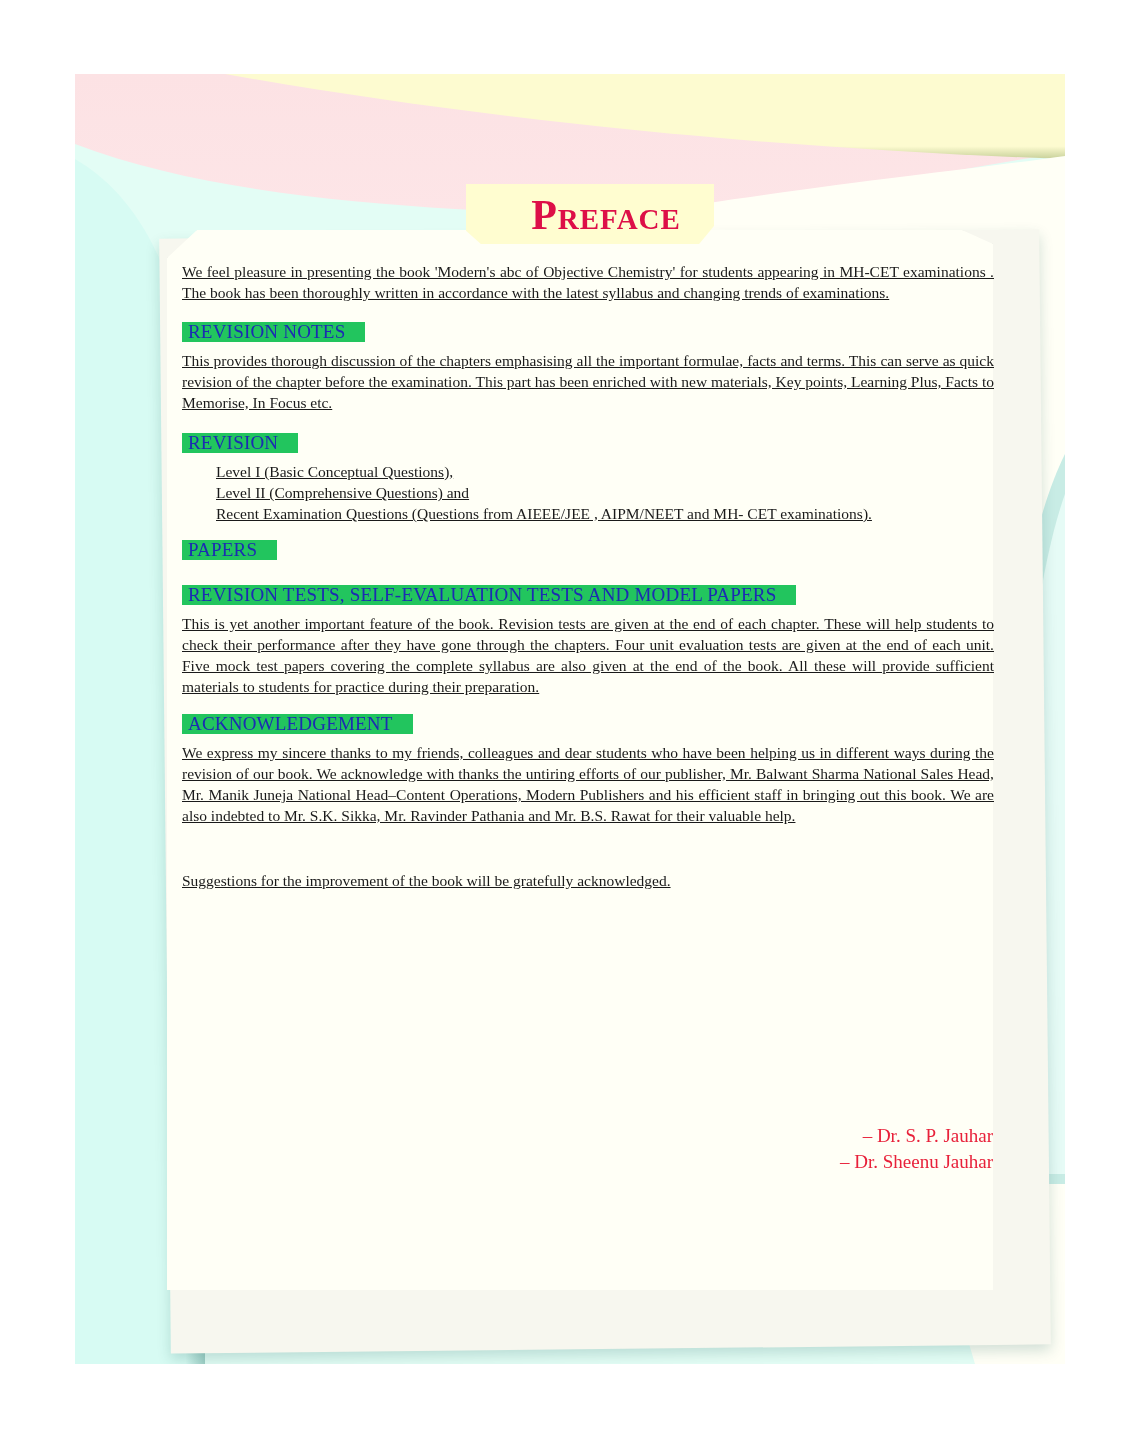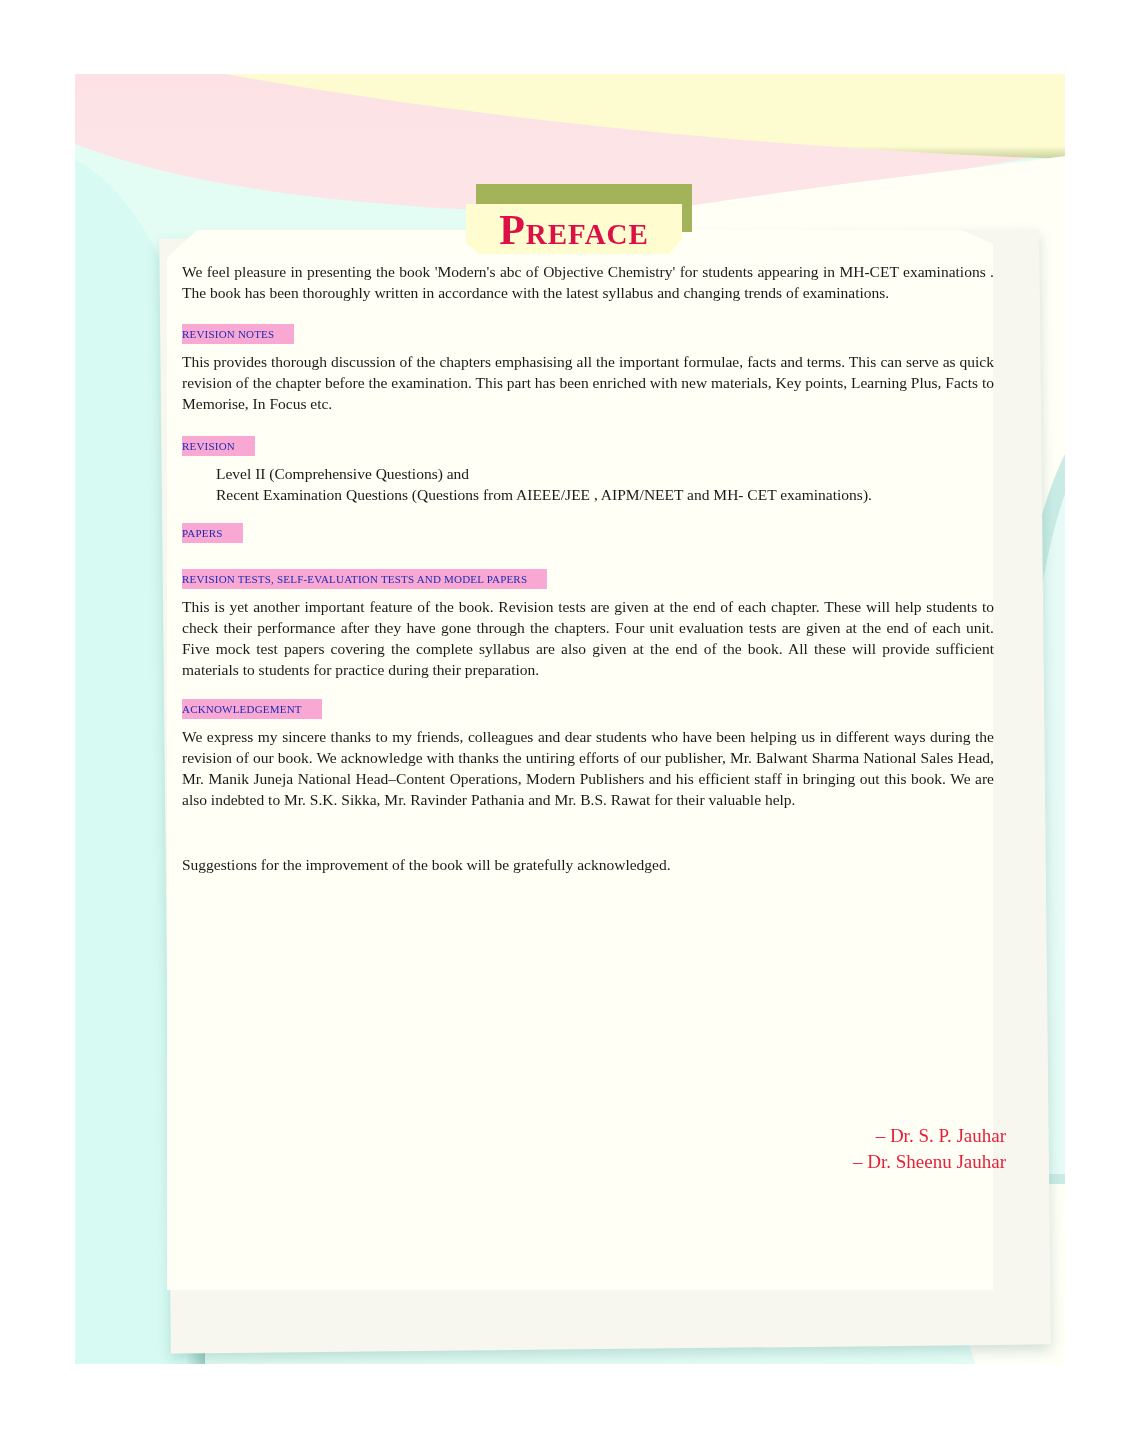--- a/index.html
+++ b/index.html
@@ -7,31 +7,31 @@
          font-family:"Liberation Serif", "DejaVu Serif", serif; }
   .page-bg { position:absolute; left:75px; top:74px; width:990px; height:1290px; overflow:hidden; background:#e3fdf5; }
   .bg-svg { position:absolute; left:0; top:0; }
   .sheet-back { position:absolute; left:90px; top:160px; width:880px; height:1115px; background:#f7f7ef;
                 transform:rotate(-0.6deg); box-shadow:0 6px 14px rgba(0,80,70,0.18); }
   .sheet { position:absolute; left:167px; top:230px; width:826px; height:1060px; background:#fffff6;
            box-shadow:0 8px 16px rgba(40,90,80,0.22), 4px 0 10px rgba(0,0,0,0.06);
            clip-path:polygon(0 28px, 30px 0, 795px 0, 826px 14px, 826px 100%, 0 100%); }
   .title-tab { position:absolute; left:466px; top:184px; width:222px; height:56px; }
   .title-tab .back { position:absolute; left:10px; top:0; width:216px; height:48px; background:#a3b35a; }
-  .title-tab .front { position:absolute; left:0; top:20px; width:216px; height:50px; background:#fffdd0;
+  .title-tab .front { position:absolute; left:0; top:0; width:216px; height:60px; background:#fffdd0;
                       clip-path:polygon(0 0, 100% 0, 100% 70%, 94% 100%, 6% 100%, 0 78%);
-                      display:flex; align-items:center; justify-content:center; }
+                      display:flex; align-items:center; justify-content:center;padding-left:32px; }
   .title-text { color:#dd0f47; font-weight:bold; font-size:42px; letter-spacing:1px; font-variant:small-caps;
                 font-family:"Liberation Serif", serif; line-height:1; margin-top:2px; }
-  .content { position:absolute; left:182px; top:261px; width:812px; color:#1a1a1a; font-size:15.5px; line-height:21px; }
+  .content { position:absolute; left:182px; top:261px; width:812px; color:#1a1a1a; font-size:15.5px; line-height:21px;text-decoration:underline; }
   .content p { margin:0; text-align:justify; }
-  .heading { display:inline-block; background:#f9a8d4; color:#1c2bb2; font-size:11px; padding:0 20px 0 0;
+  .heading { display:inline-block; background:#22c55e; color:#1c2bb2; font-size:19px; padding:0 20px 0 6px;
              line-height:20px; letter-spacing:0.2px; }
   .indent { padding-left:34px; display:block; }
-  .sig { position:absolute; right:134px; color:#e8213a; font-size:19px; text-align:right; line-height:24px; }
+  .sig { position:absolute; right:147px; color:#e8213a; font-size:19px; text-align:right; line-height:24px; }
 </style>
 </head>
 <body>
 
 <div class="page-bg">
   <svg class="bg-svg" width="990" height="1290" viewBox="0 0 990 1290">
     <defs>
       <linearGradient id="gy" x1="0" y1="0" x2="0" y2="1">
         <stop offset="0" stop-color="#fdfbd0"></stop>
         <stop offset="0.85" stop-color="#fdfbd0"></stop>
@@ -76,20 +76,21 @@
   <p>We feel pleasure in presenting the book 'Modern's abc of Objective Chemistry' for students appearing in MH-CET examinations . The book has been thoroughly written  in accordance with the latest syllabus and changing trends of examinations.</p>
 
   <div style="height:19px"></div>
   <span class="heading">REVISION NOTES</span>
   <div style="height:7px"></div>
   <p>This provides thorough discussion of the chapters emphasising all the important formulae, facts and terms. This can serve as quick revision of the chapter before the examination. This part has been  enriched with new materials, Key points, Learning Plus, Facts to Memorise, In Focus etc.</p>
 
   <div style="height:20px"></div>
   <span class="heading">REVISION</span>
   <div style="height:7px"></div>
+  <span class="indent">Level I (Basic Conceptual Questions),</span>
   <span class="indent">Level II (Comprehensive Questions) and</span>
   <span class="indent">Recent Examination Questions (Questions from AIEEE/JEE , AIPM/NEET and MH- CET examinations).</span>
 
   <div style="height:16px"></div>
   <span class="heading">PAPERS</span>
   <div style="height:8px"></div>
 
   <div style="height:16px"></div>
   <span class="heading">REVISION TESTS, SELF-EVALUATION TESTS AND MODEL PAPERS</span>
   <div style="height:7px"></div>

